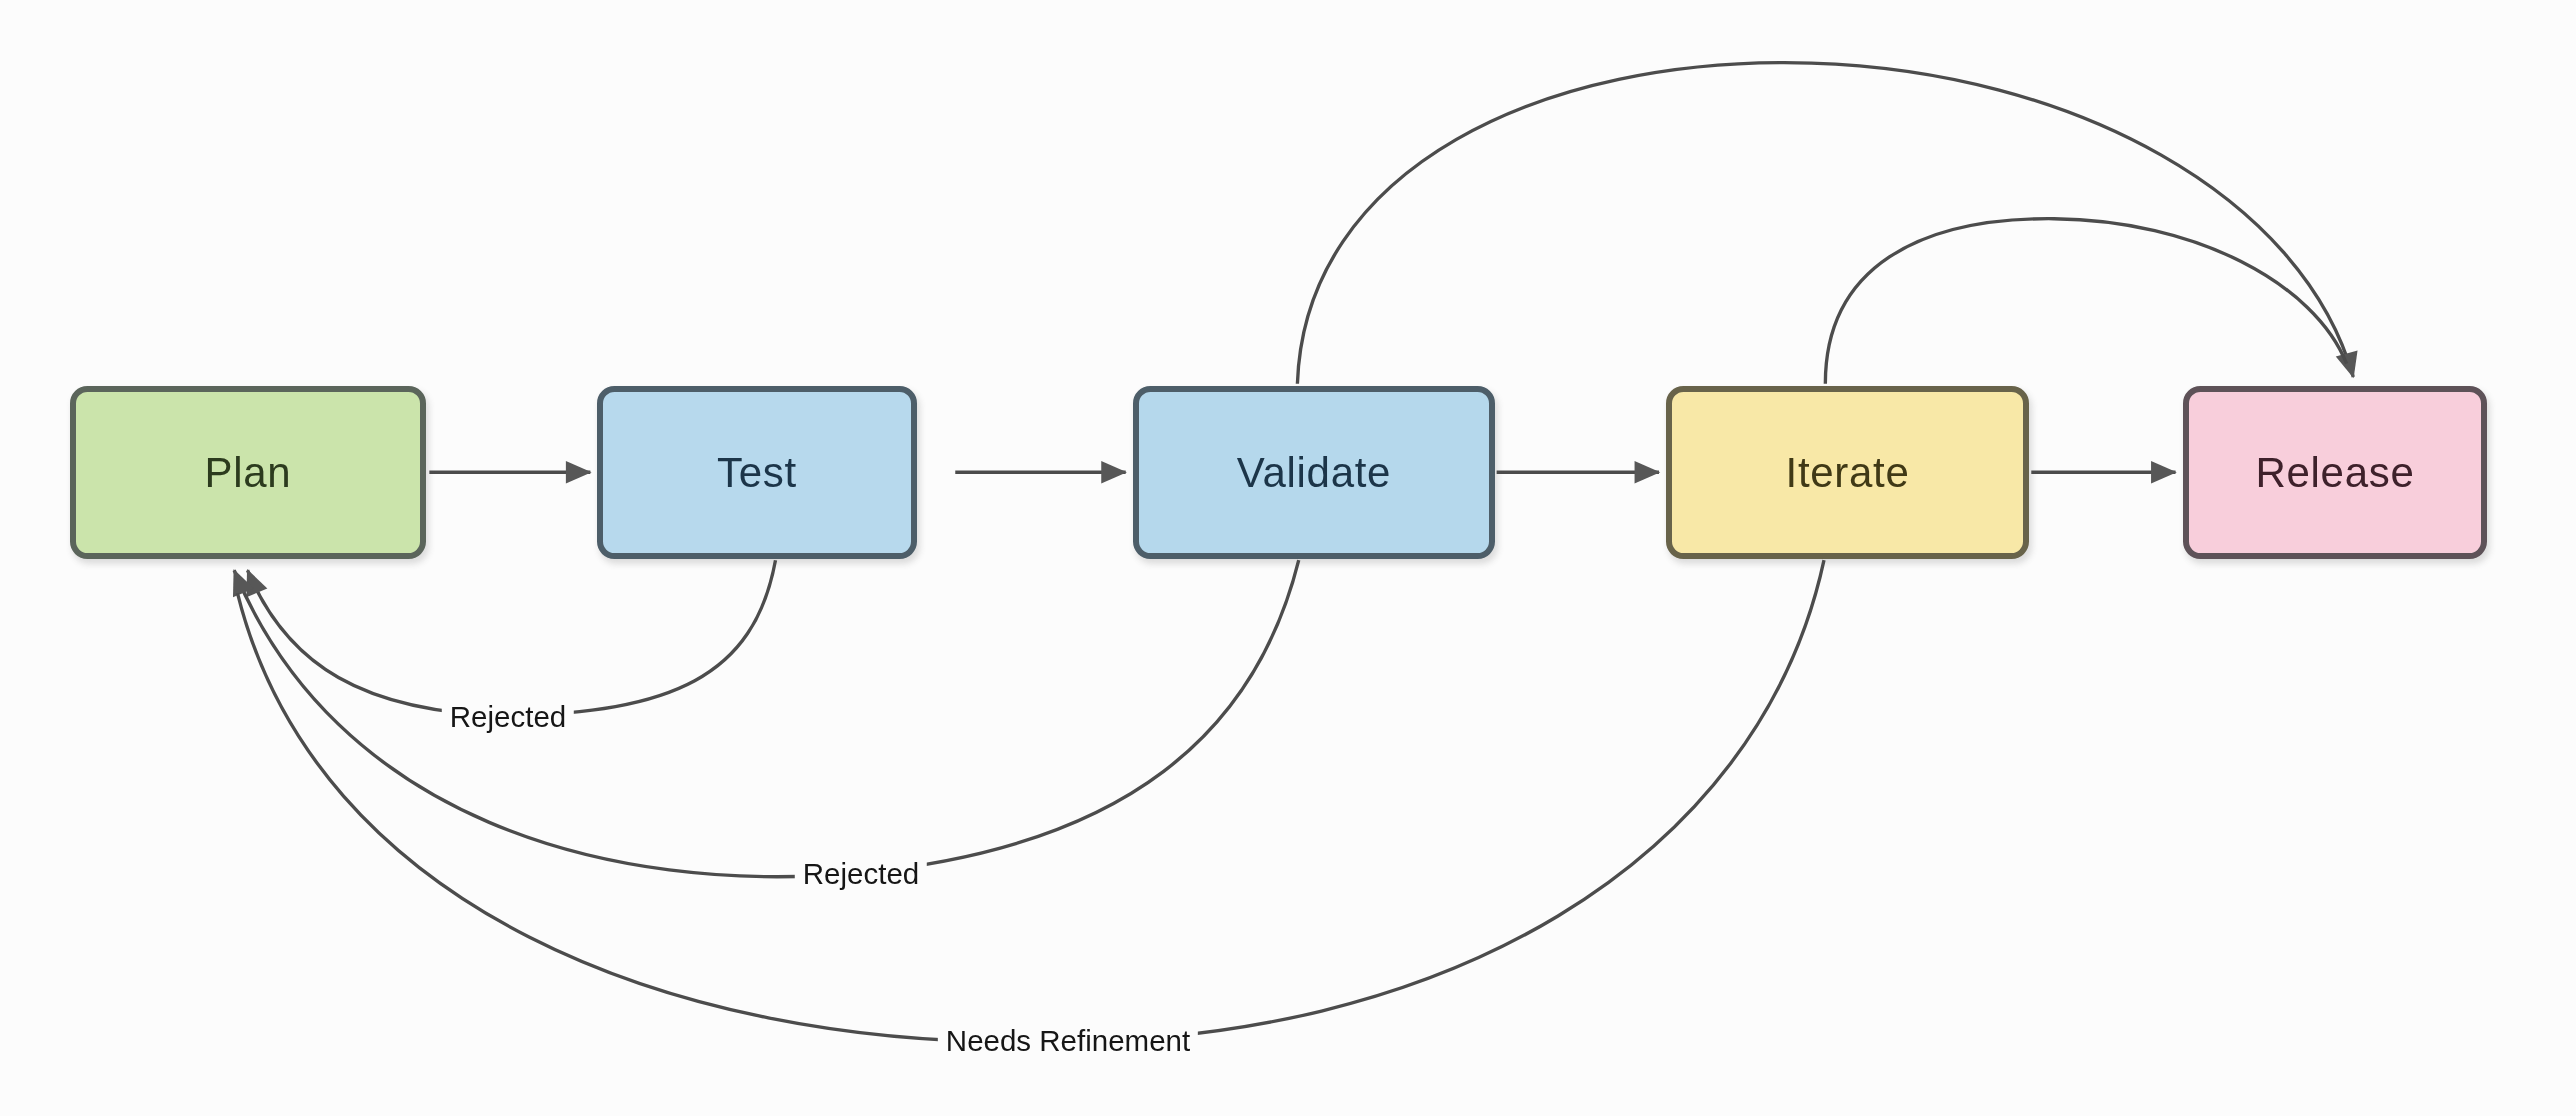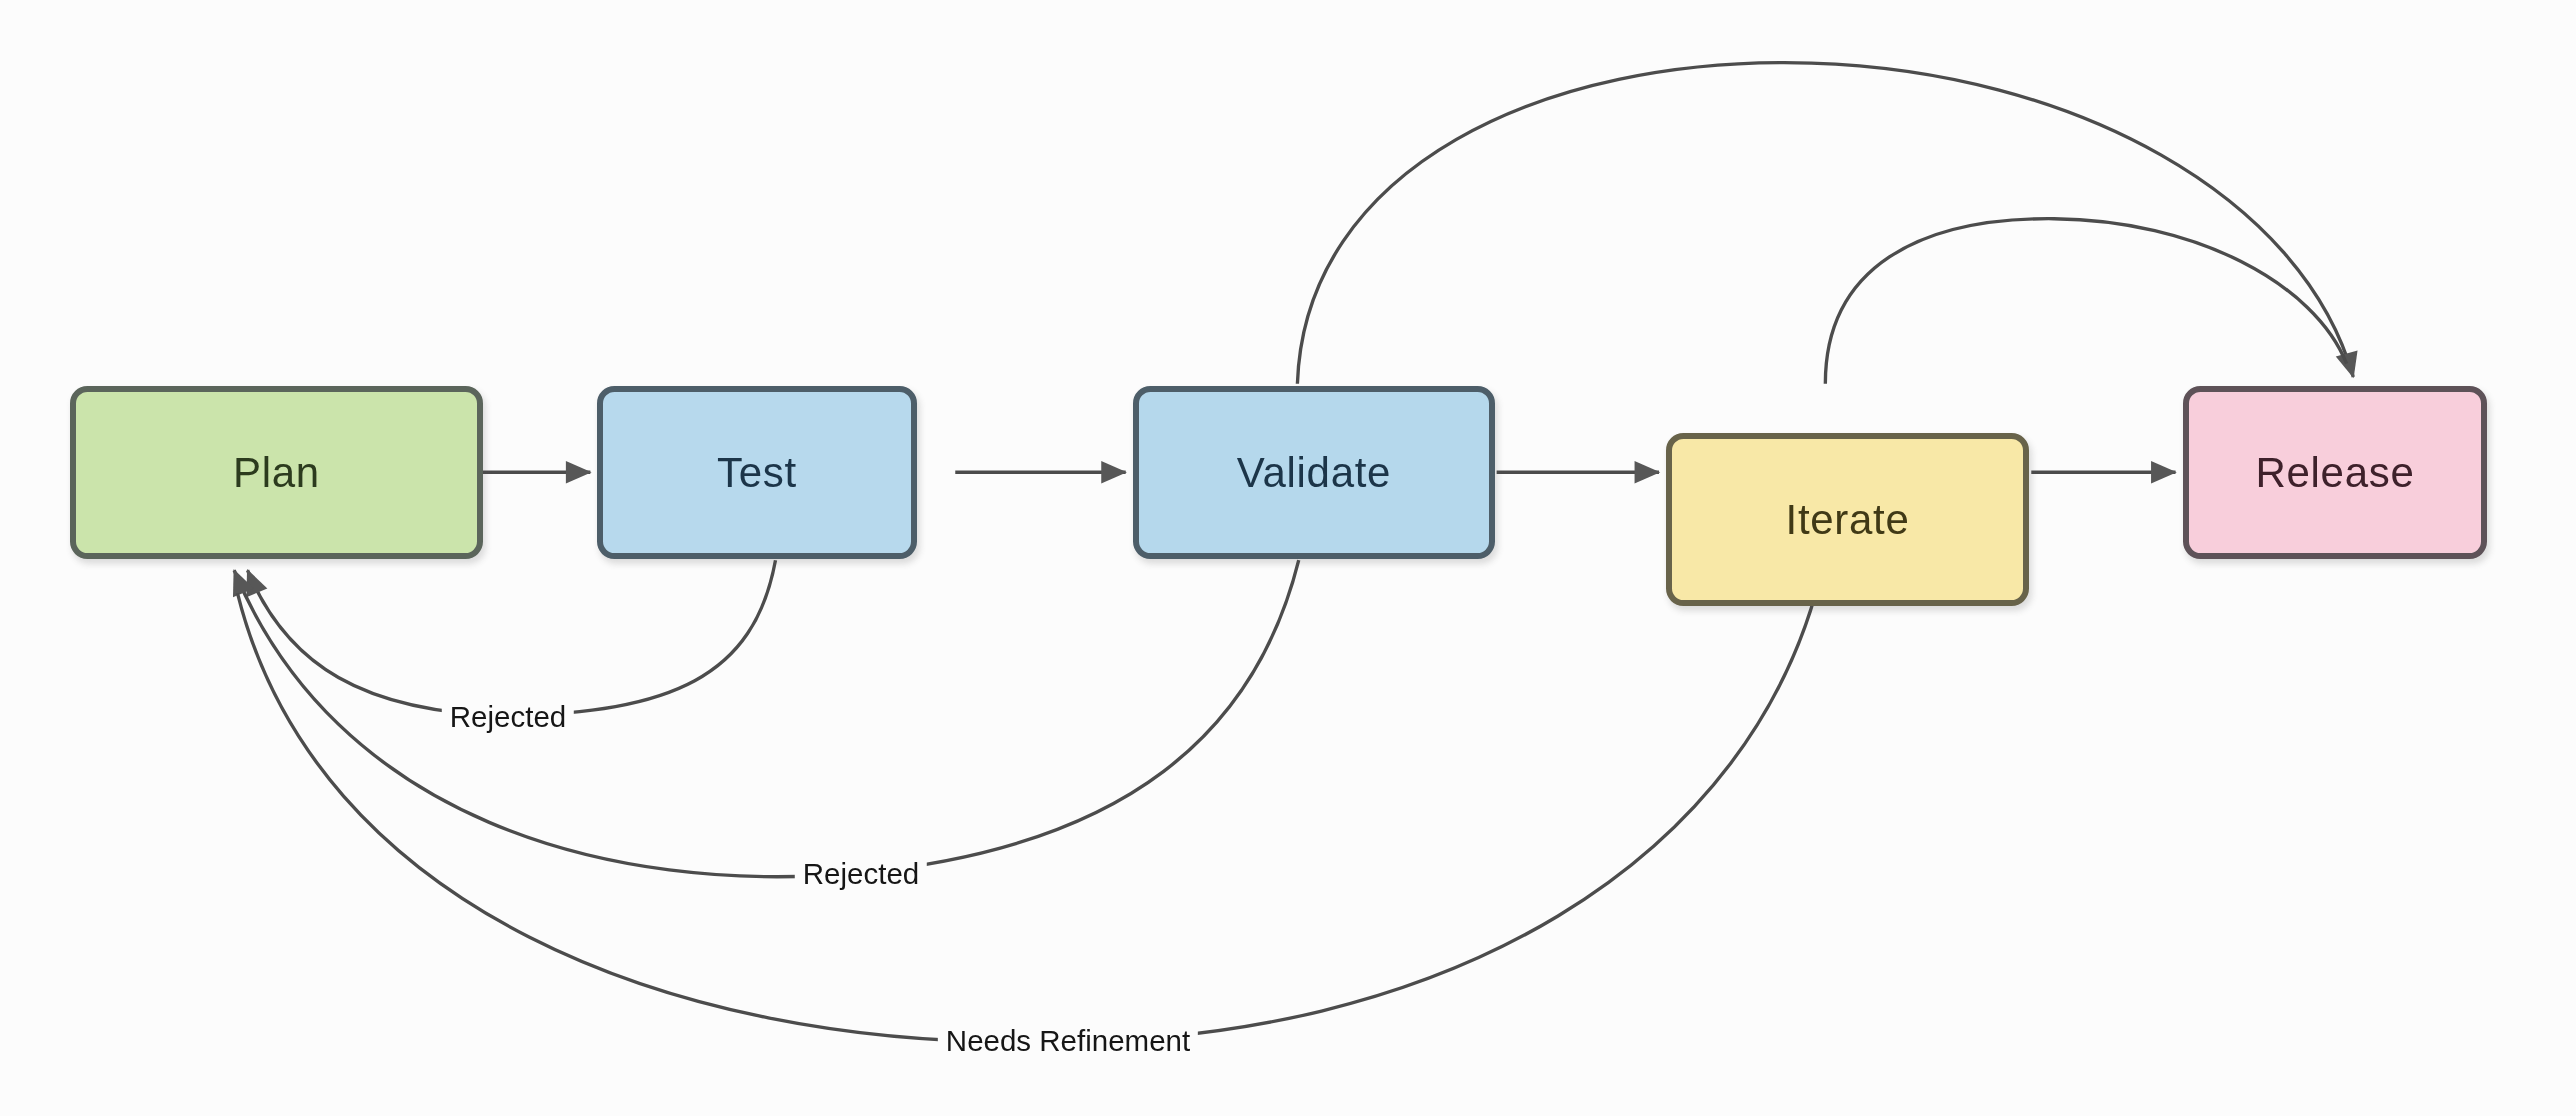--- a/index.html
+++ b/index.html
@@ -66,23 +66,23 @@
       <path d="M 1424 704 L 1678 704" fill="none" stroke="#4c4c4c" stroke-width="5" marker-end="url(#arrowhead)"></path>
       <path d="M 2231 704 L 2473 704" fill="none" stroke="#4c4c4c" stroke-width="5" marker-end="url(#arrowhead)"></path>
       <path d="M 3028 704 L 3243 704" fill="none" stroke="#4c4c4c" stroke-width="5" marker-end="url(#arrowhead)"></path>
       <path d="M 1934 572 C 1945 250 2300 82 2700 94 C 3090 106 3432 292 3508 562" fill="none" stroke="#4c4c4c" stroke-width="5" marker-end="url(#arrowhead)"></path>
       <path d="M 2721 572 C 2721 398 2862 324 3062 326 C 3272 328 3450 422 3498 542" fill="none" stroke="#4c4c4c" stroke-width="5"></path>
       <path d="M 1156 835 C 1124 1010 1000 1062 757 1067 C 542 1062 428 992 369 850" fill="none" stroke="#4c4c4c" stroke-width="5" marker-end="url(#arrowhead)"></path>
       <path d="M 1936 835 C 1872 1092 1680 1262 1285 1301 C 900 1336 500 1216 349 850" fill="none" stroke="#4c4c4c" stroke-width="5" marker-end="url(#arrowhead)"></path>
       <path d="M 2719 835 C 2622 1285 2150 1560 1545 1553 C 1000 1560 470 1352 354 884" fill="none" stroke="#4c4c4c" stroke-width="5"></path>
     </svg>
 
-  <div class="node" style="left: 70px; top: 386px; width: 413px; height: 173px; background: rgb(203, 228, 171); border-color: rgb(91, 101, 91); color: rgb(44, 59, 30);">Plan</div>
+  <div class="node" style="left: 70px; top: 386px; width: 356px; height: 173px; background: rgb(203, 228, 171); border-color: rgb(91, 101, 91); color: rgb(44, 59, 30);">Plan</div>
   <div class="node" style="left: 597px; top: 386px; width: 320px; height: 173px; background: rgb(183, 217, 237); border-color: rgb(77, 94, 105); color: rgb(28, 53, 73);">Test</div>
   <div class="node" style="left: 1133px; top: 386px; width: 362px; height: 173px; background: rgb(181, 216, 236); border-color: rgb(77, 94, 105); color: rgb(28, 53, 73);">Validate</div>
-  <div class="node" style="left: 1666px; top: 386px; width: 363px; height: 173px; background: rgb(248, 232, 167); border-color: rgb(104, 99, 74); color: rgb(64, 57, 22); margin-top: 47px;">Iterate</div>
+  <div class="node" style="left: 1666px; top: 386px; width: 363px; height: 173px; background: rgb(248, 232, 167); border-color: rgb(104, 99, 74); color: rgb(64, 57, 22);">Iterate</div>
   <div class="node" style="left: 2183px; top: 386px; width: 304px; height: 173px; background: rgb(248, 206, 219); border-color: rgb(94, 82, 88); color: rgb(62, 33, 43);">Release</div>
 
 <div class="edge-label" style="left: 508px; top: 717px; background: rgb(252, 252, 252);">Rejected</div>
     <div class="edge-label" style="left: 861px; top: 874px; background: rgb(252, 252, 252);">Rejected</div>
     <div class="edge-label" style="left: 1068px; top: 1041px; background: rgb(252, 252, 252);">Needs Refinement</div>
   </div>
 
 
 </body></html>

